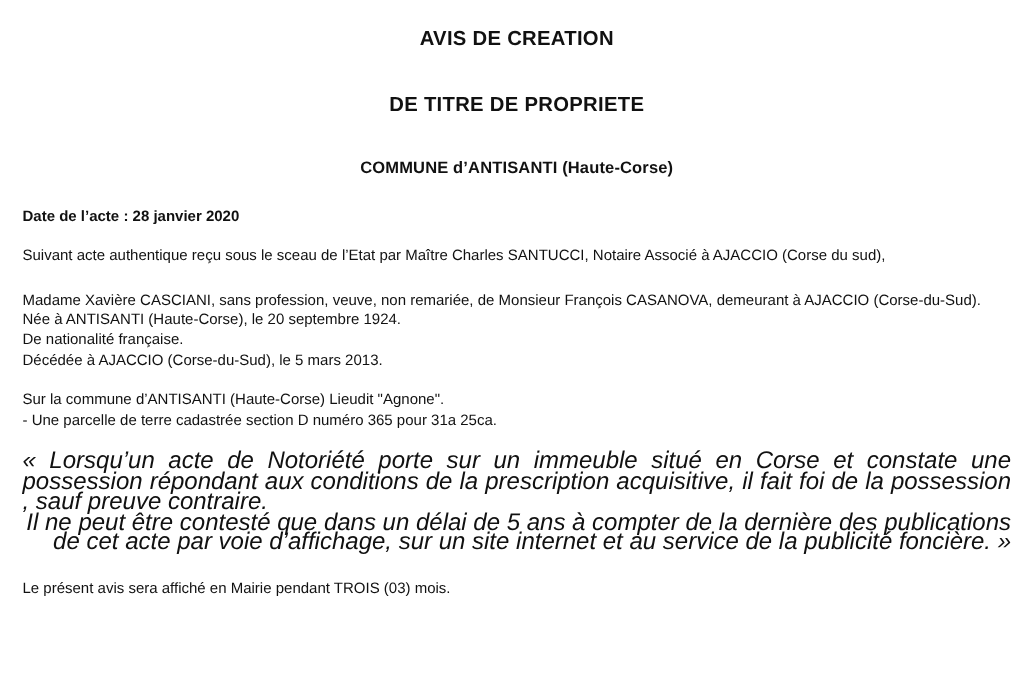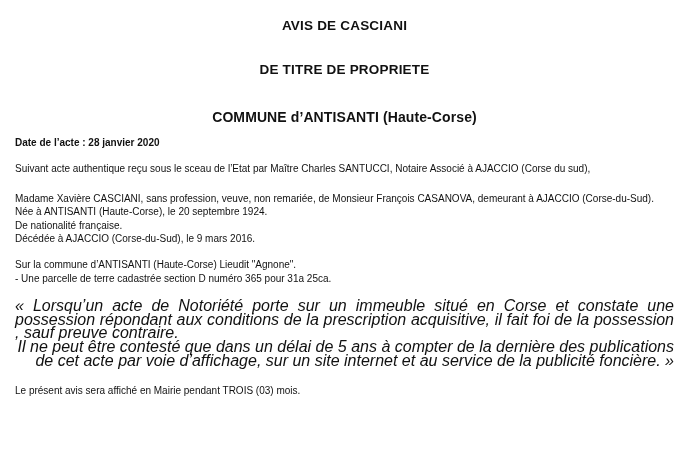--- a/index.html
+++ b/index.html
@@ -34,35 +34,35 @@
     letter-spacing: 0.2px;
     color: #111111;
   }
 
   .title-1 { padding-top: 9px; }
   .title-2 { padding-top: 20px; }
 
   .subtitle {
     text-align: center;
     font-weight: bold;
-    font-size: 14px;
+    font-size: 11px;
     letter-spacing: 0.1px;
     color: #111111;
     padding-top: 20px;
   }
 
   
   .body-wrap {
     padding: 0 15px 0 15px;
   }
 
   .date-line {
     font-weight: bold;
     font-size: 10px;
-    margin-top: 10px;
+    margin-top: 20px;
     line-height: 13px;
     color: #111111;
   }
 
   .para {
     font-size: 10px;
     line-height: 13.4px;
     margin-top: 13px;
     color: #111111;
   }
@@ -108,39 +108,39 @@
     line-height: 13.4px;
     margin-top: 17px;
     color: #111111;
   }
 </style>
 </head>
 <body>
 
 <div class="page">
 
-  <h1 class="doc-title title-1">AVIS DE CASCIANI</h1>
+  <h1 class="doc-title title-1">AVIS DE CREATION</h1>
 
   <h1 class="doc-title title-2">DE TITRE DE PROPRIETE</h1>
 
   <h2 class="subtitle">COMMUNE d’ANTISANTI (Haute-Corse)</h2>
 
   <div class="body-wrap">
 
     <div class="date-line">Date de l’acte : 28 janvier 2020</div>
 
     <div class="para">
       <span class="line"><span>Suivant acte authentique reçu sous le sceau de l’Etat par </span><strong class="inline-bold">Maître Charles SANTUCCI</strong><span>, Notaire Associé à AJACCIO (Corse du sud),</span></span>
     </div>
 
     <div class="para tight">
       <span class="line">Madame Xavière CASCIANI, sans profession, veuve, non remariée, de Monsieur François CASANOVA, demeurant à AJACCIO (Corse-du-Sud).</span>
       <span class="line">Née à ANTISANTI (Haute-Corse), le 20 septembre 1924.</span>
       <span class="line">De nationalité française.</span>
-      <span class="line">Décédée à AJACCIO (Corse-du-Sud), le 9 mars 2016.</span>
+      <span class="line">Décédée à AJACCIO (Corse-du-Sud), le 5 mars 2013.</span>
     </div>
 
     <div class="para">
       <span class="line">Sur la commune d’ANTISANTI (Haute-Corse) Lieudit "Agnone".</span>
       <span class="line"> - Une parcelle de terre cadastrée section D numéro 365 pour 31a 25ca.</span>
     </div>
 
 
     <div class="quote">
       <p>« Lorsqu’un acte de Notoriété porte sur un immeuble situé en Corse et constate une possession répondant aux conditions de la prescription acquisitive, il fait foi de la possession , sauf preuve contraire.</p>

